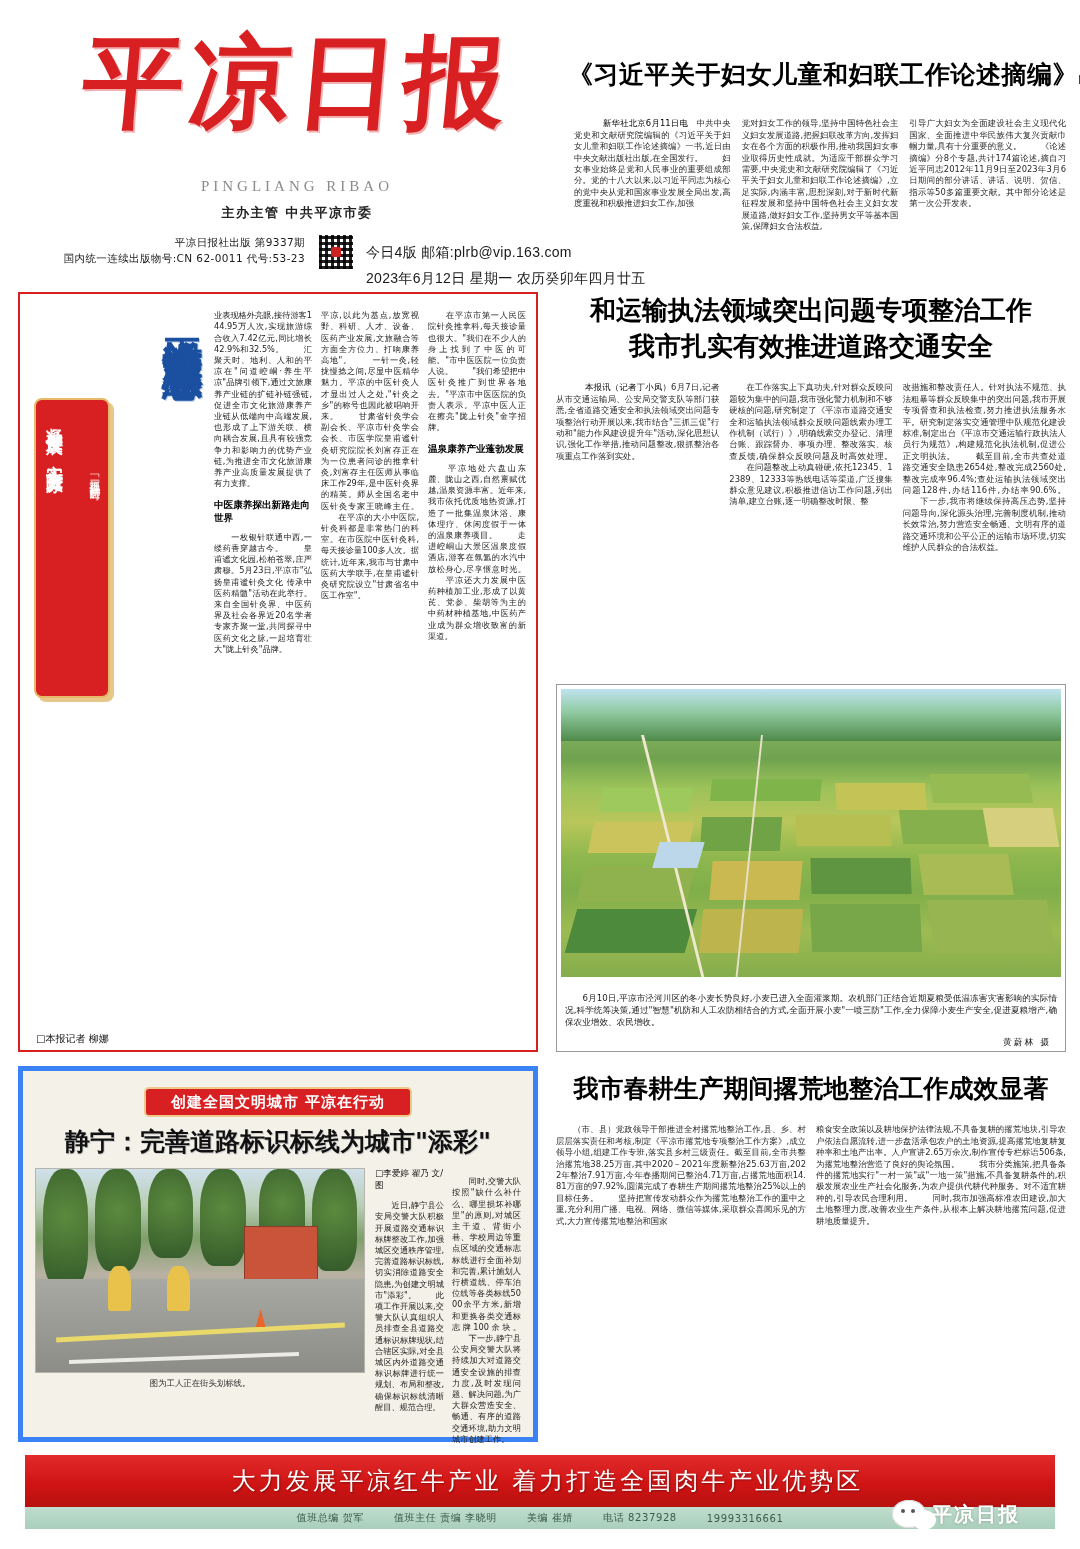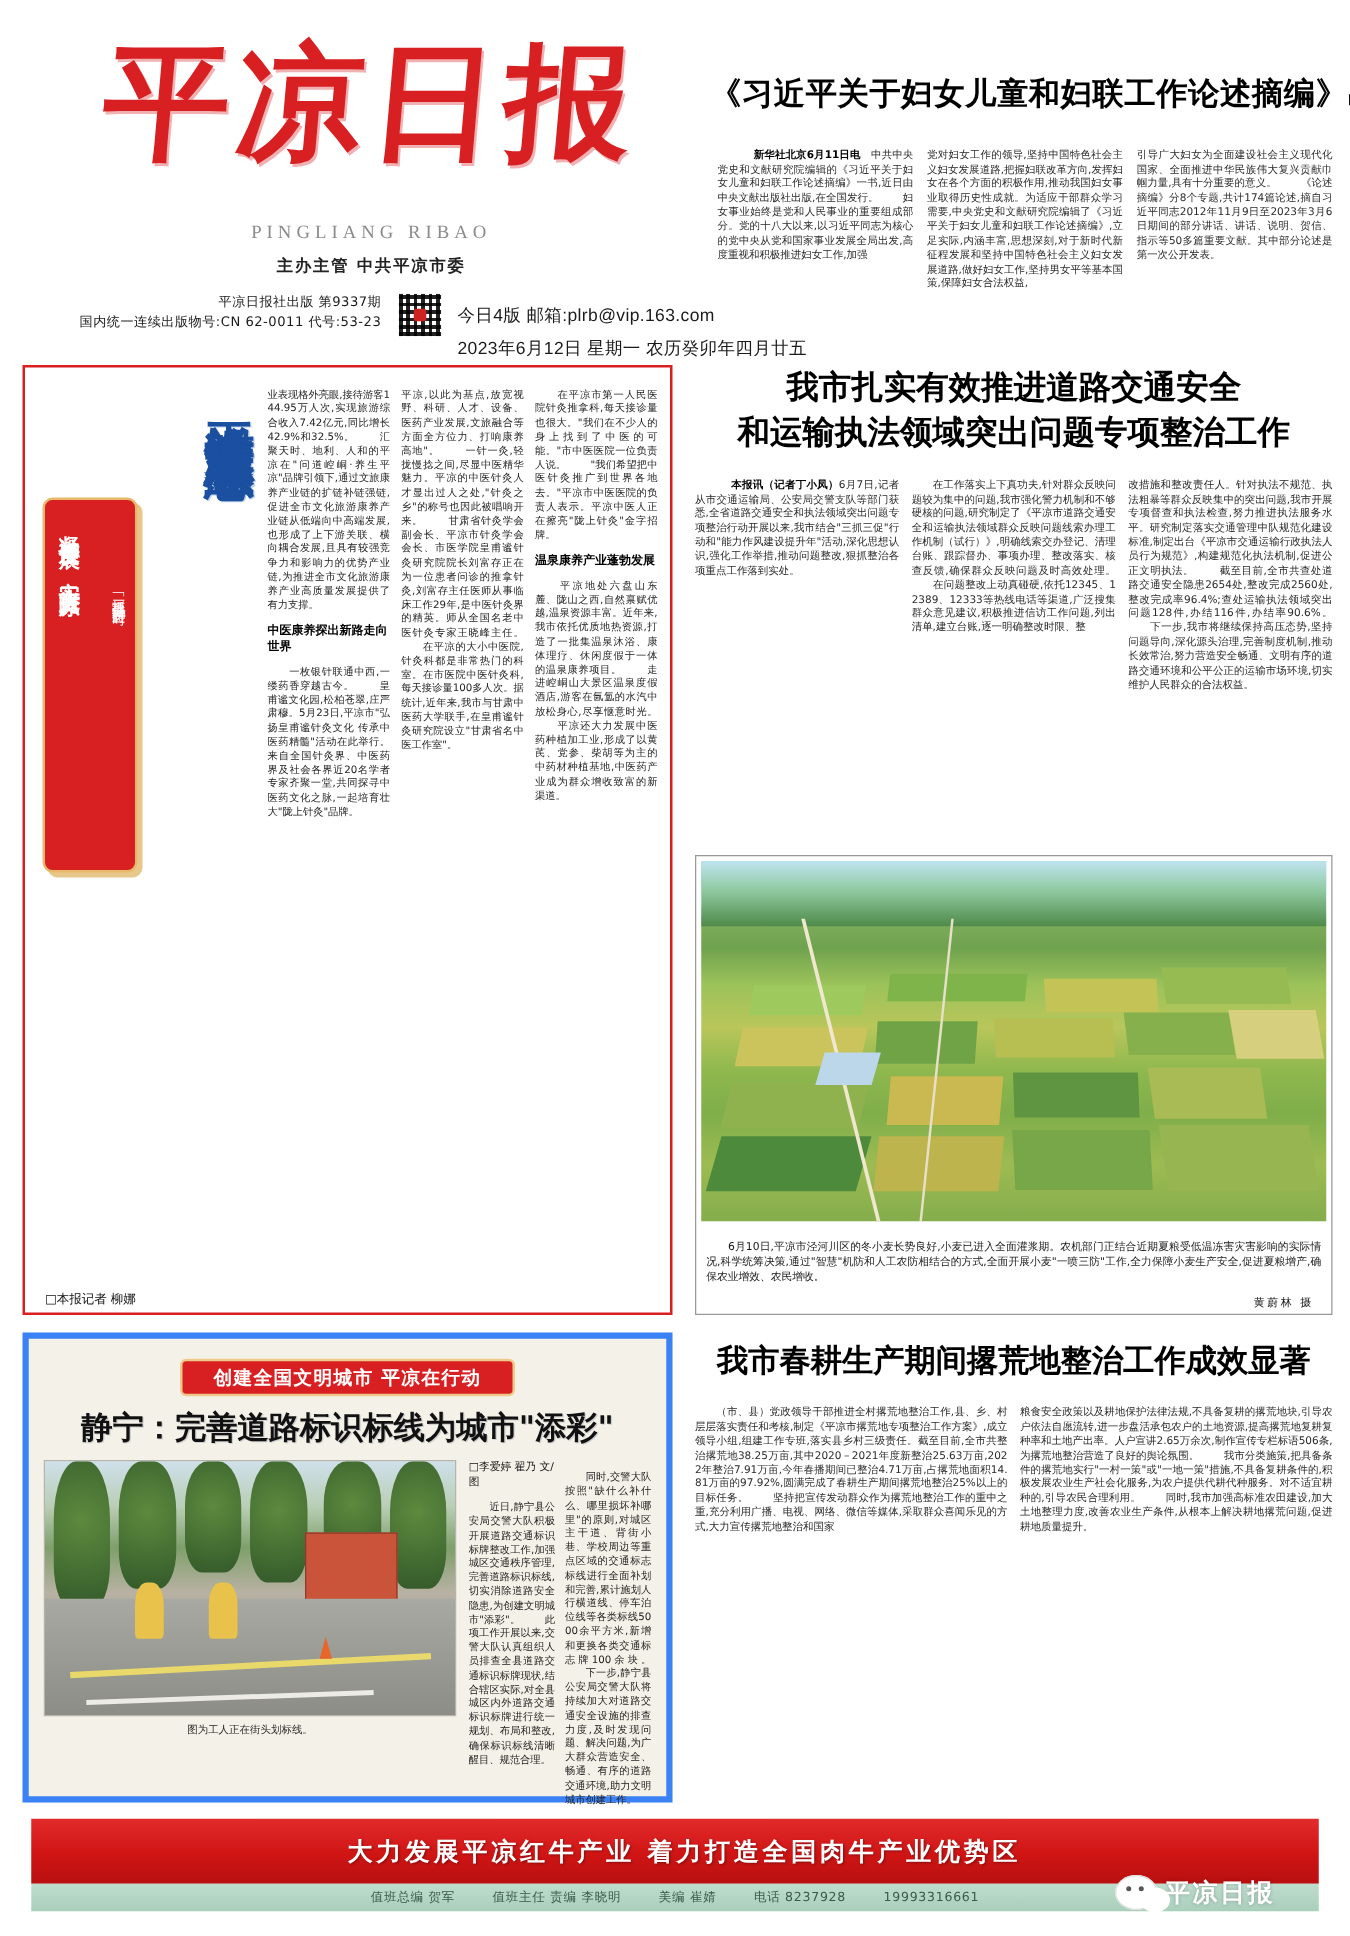--- a/index.html
+++ b/index.html
@@ -71,21 +71,21 @@
   .top-cols{
     display:flex;gap:11px;margin-top:18px;padding:0 6px;
   }
   .top-cols .col{flex:1;}
   .tiny{
     font-size:8.4px;line-height:11.4px;text-align:justify;
     color:#2a2a2a;
     font-family:"DejaVu Sans",sans-serif;
     word-break:break-all;
   }
-  .tiny .lead{font-weight:700;color:#000;padding-left:29px;}
+  .tiny .lead{font-weight:400;color:#000;padding-left:29px;}
 
   
   .feature{
     position:absolute;left:18px;top:292px;width:520px;height:760px;
     border:2px solid #d81f21;box-sizing:border-box;background:#fff;
     padding:8px 10px;
   }
   .feature-inner{display:flex;height:100%;box-sizing:border-box;}
   .feat-head{
     width:178px;flex:0 0 178px;position:relative;height:100%;
@@ -217,22 +217,22 @@
   .lbot-cols{flex:1;display:flex;gap:8px;}
   .lbot-cols .col{flex:1;}
 
   
   .redbanner{
     position:absolute;left:25px;top:1455px;width:1030px;height:52px;
     background:linear-gradient(180deg,#e22b2b 0%,#d01414 55%,#b81010 100%);
     display:flex;align-items:center;justify-content:center;
   }
   .redbanner span{
-    color:#fff;font-family:"DejaVu Sans",sans-serif;font-weight:700;
-    font-size:20px;letter-spacing:3px;white-space:nowrap;
+    color:#fff;font-family:"DejaVu Sans",sans-serif;font-weight:400;
+    font-size:24px;letter-spacing:3px;white-space:nowrap;
     text-shadow:1px 1px 2px rgba(0,0,0,.35);
     margin-left:15px;
   }
   .footbar{
     position:absolute;left:25px;top:1507px;width:1030px;height:22px;
     background:linear-gradient(180deg,#bfddcd,#a9cfbb);
     display:flex;align-items:center;justify-content:center;gap:30px;
   }
   .footbar span{
     font-size:10px;color:#3c5a4a;font-family:"DejaVu Sans",sans-serif;letter-spacing:.6px;white-space:nowrap;
@@ -332,22 +332,22 @@
           <div class="sub-h">温泉康养产业蓬勃发展</div>
           <p class="body-t">　　平凉地处六盘山东麓、陇山之西,自然禀赋优越,温泉资源丰富。近年来,我市依托优质地热资源,打造了一批集温泉沐浴、康体理疗、休闲度假于一体的温泉康养项目。
 　　走进崆峒山大景区温泉度假酒店,游客在氤氲的水汽中放松身心,尽享惬意时光。
 　　平凉还大力发展中医药种植加工业,形成了以黄芪、党参、柴胡等为主的中药材种植基地,中医药产业成为群众增收致富的新渠道。</p>
         </div>
       </div>
     </div>
   </div>
 
   <div class="rtop">
+    <div class="r-headline">和运输执法领域突出问题专项整治工作</div>
     <div class="r-headline">我市扎实有效推进道路交通安全</div>
-    <div class="r-headline">和运输执法领域突出问题专项整治工作</div>
     <div class="r-cols">
       <div class="col">
         <p class="tiny"><span class="lead">本报讯（记者丁小凤）</span><span>6月7日,记者从市交通运输局、公安局交警支队等部门获悉,全省道路交通安全和执法领域突出问题专项整治行动开展以来,我市结合"三抓三促"行动和"能力作风建设提升年"活动,深化思想认识,强化工作举措,推动问题整改,狠抓整治各项重点工作落到实处。</span></p>
       </div>
       <div class="col">
         <p class="tiny">　　在工作落实上下真功夫,针对群众反映问题较为集中的问题,我市强化警力机制和不够硬核的问题,研究制定了《平凉市道路交通安全和运输执法领域群众反映问题线索办理工作机制（试行）》,明确线索交办登记、清理台账、跟踪督办、事项办理、整改落实、核查反馈,确保群众反映问题及时高效处理。
 　　在问题整改上动真碰硬,依托12345、12389、12333等热线电话等渠道,广泛搜集群众意见建议,积极推进信访工作问题,列出清单,建立台账,逐一明确整改时限、整</p>
       </div>
       <div class="col">
         <p class="tiny">改措施和整改责任人。针对执法不规范、执法粗暴等群众反映集中的突出问题,我市开展专项督查和执法检查,努力推进执法服务水平。研究制定落实交通管理中队规范化建设标准,制定出台《平凉市交通运输行政执法人员行为规范》,构建规范化执法机制,促进公正文明执法。

